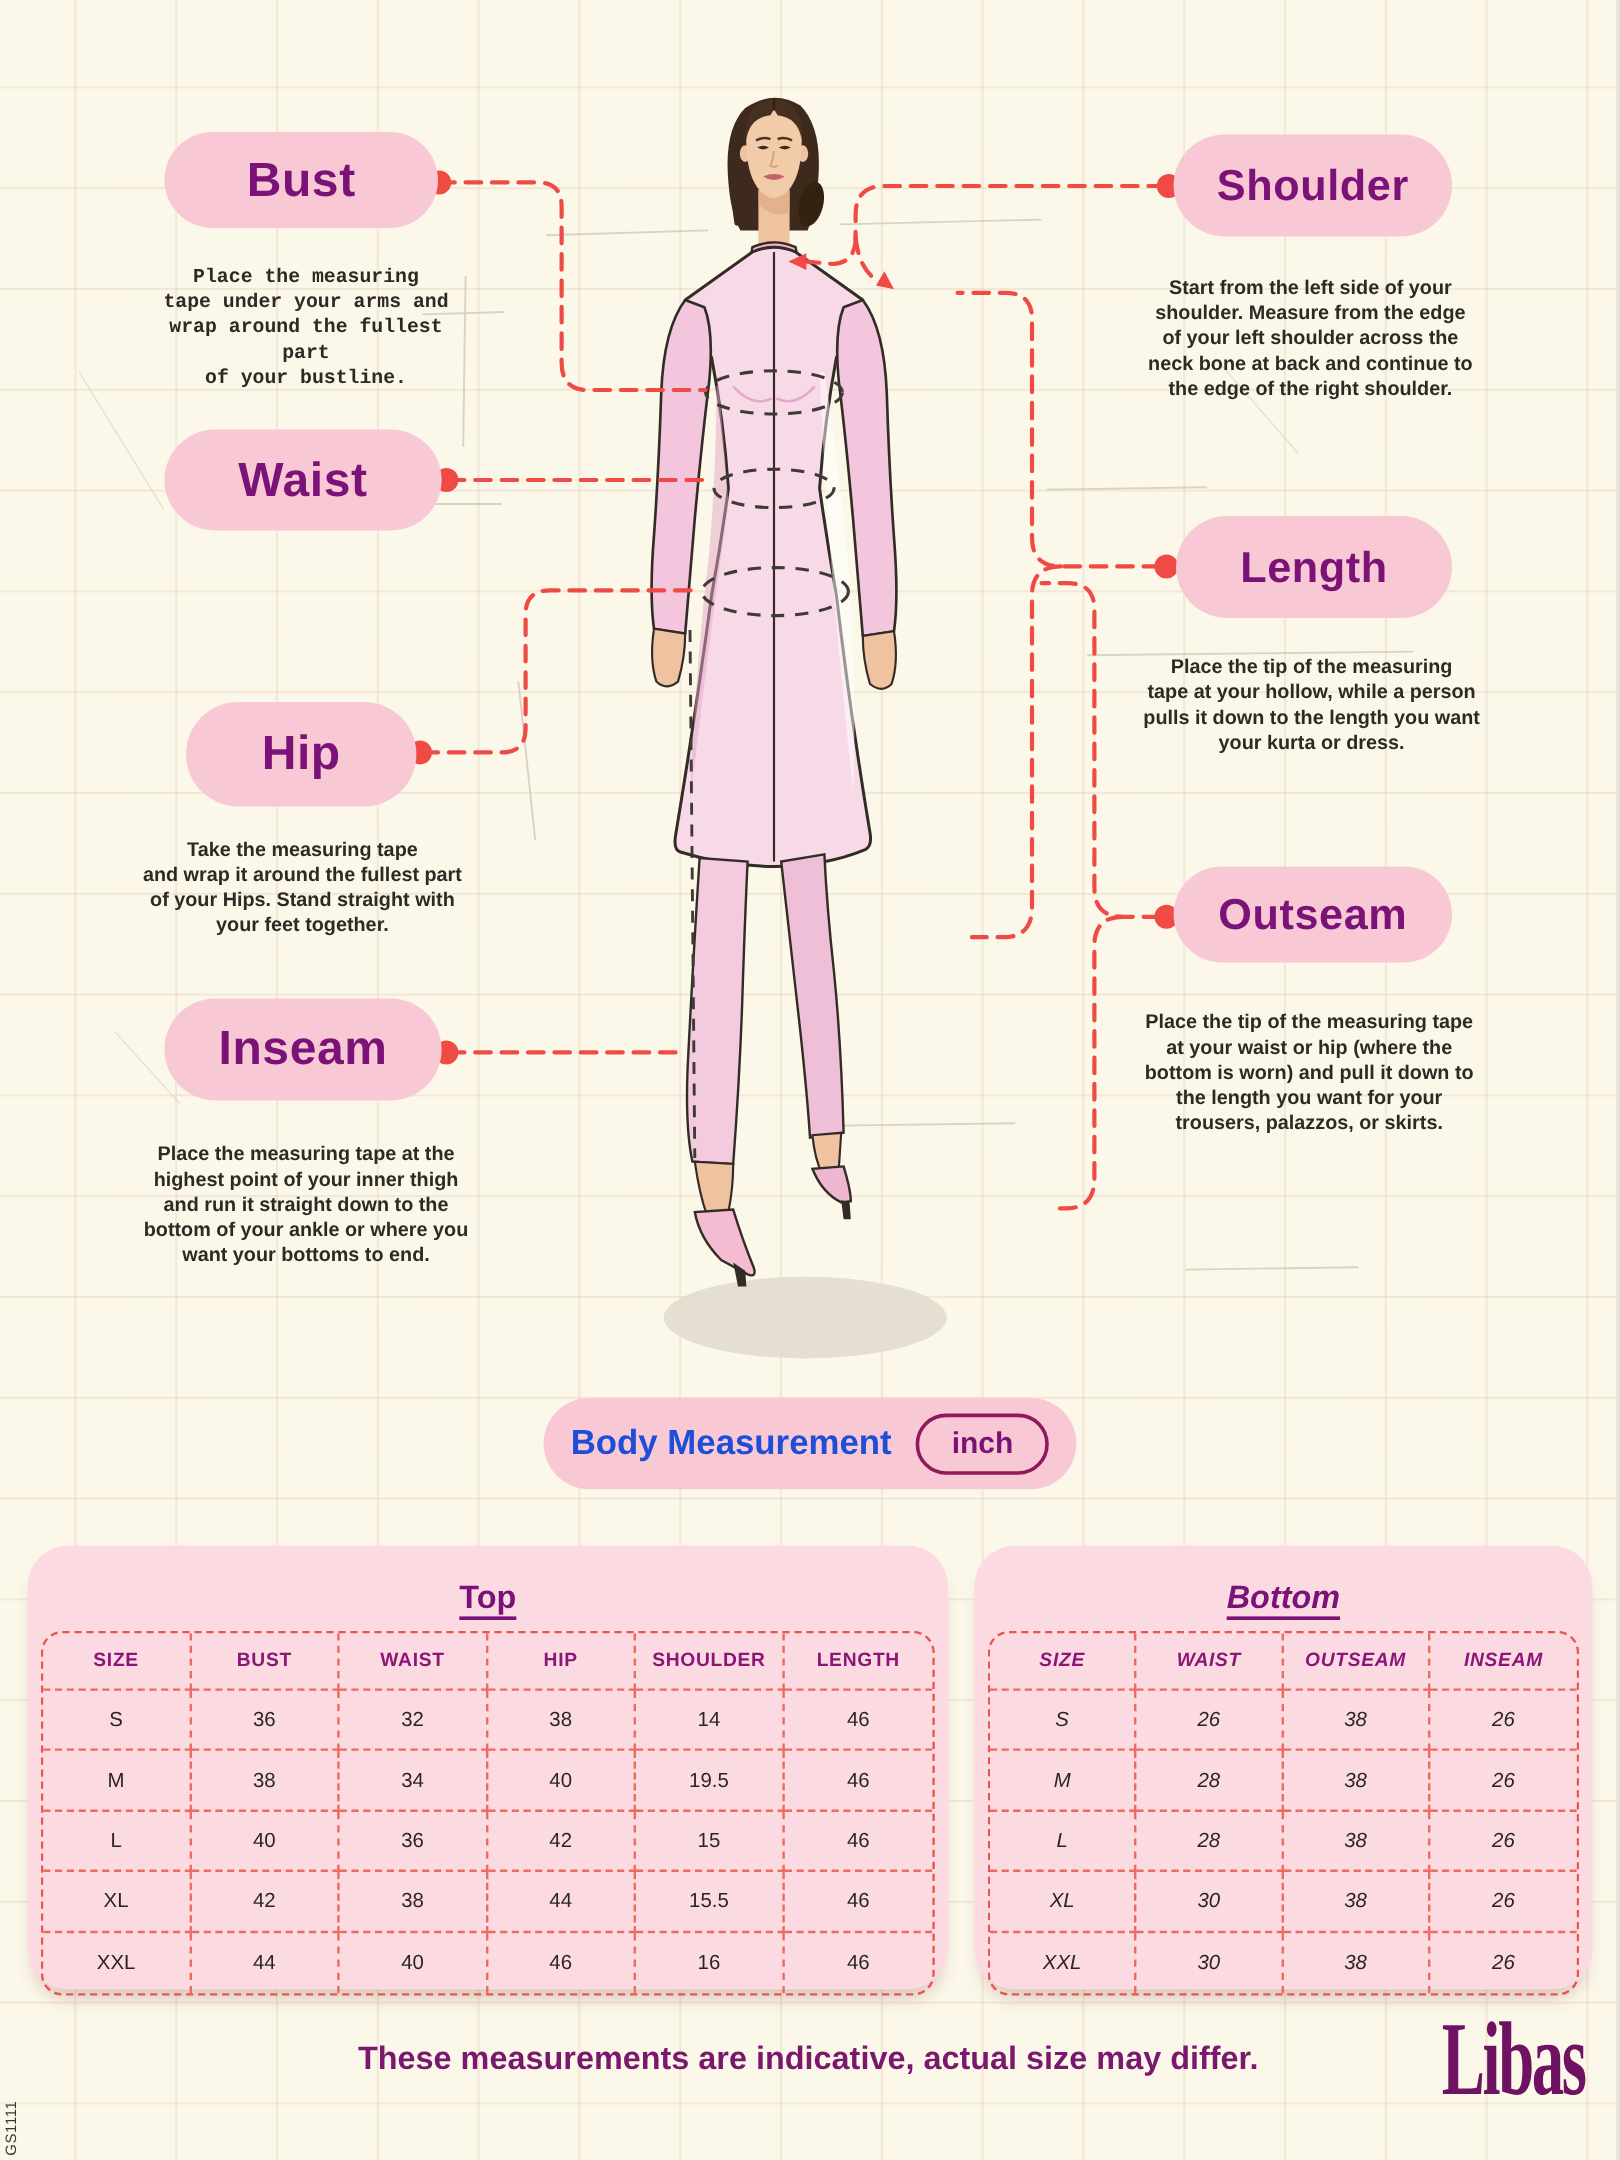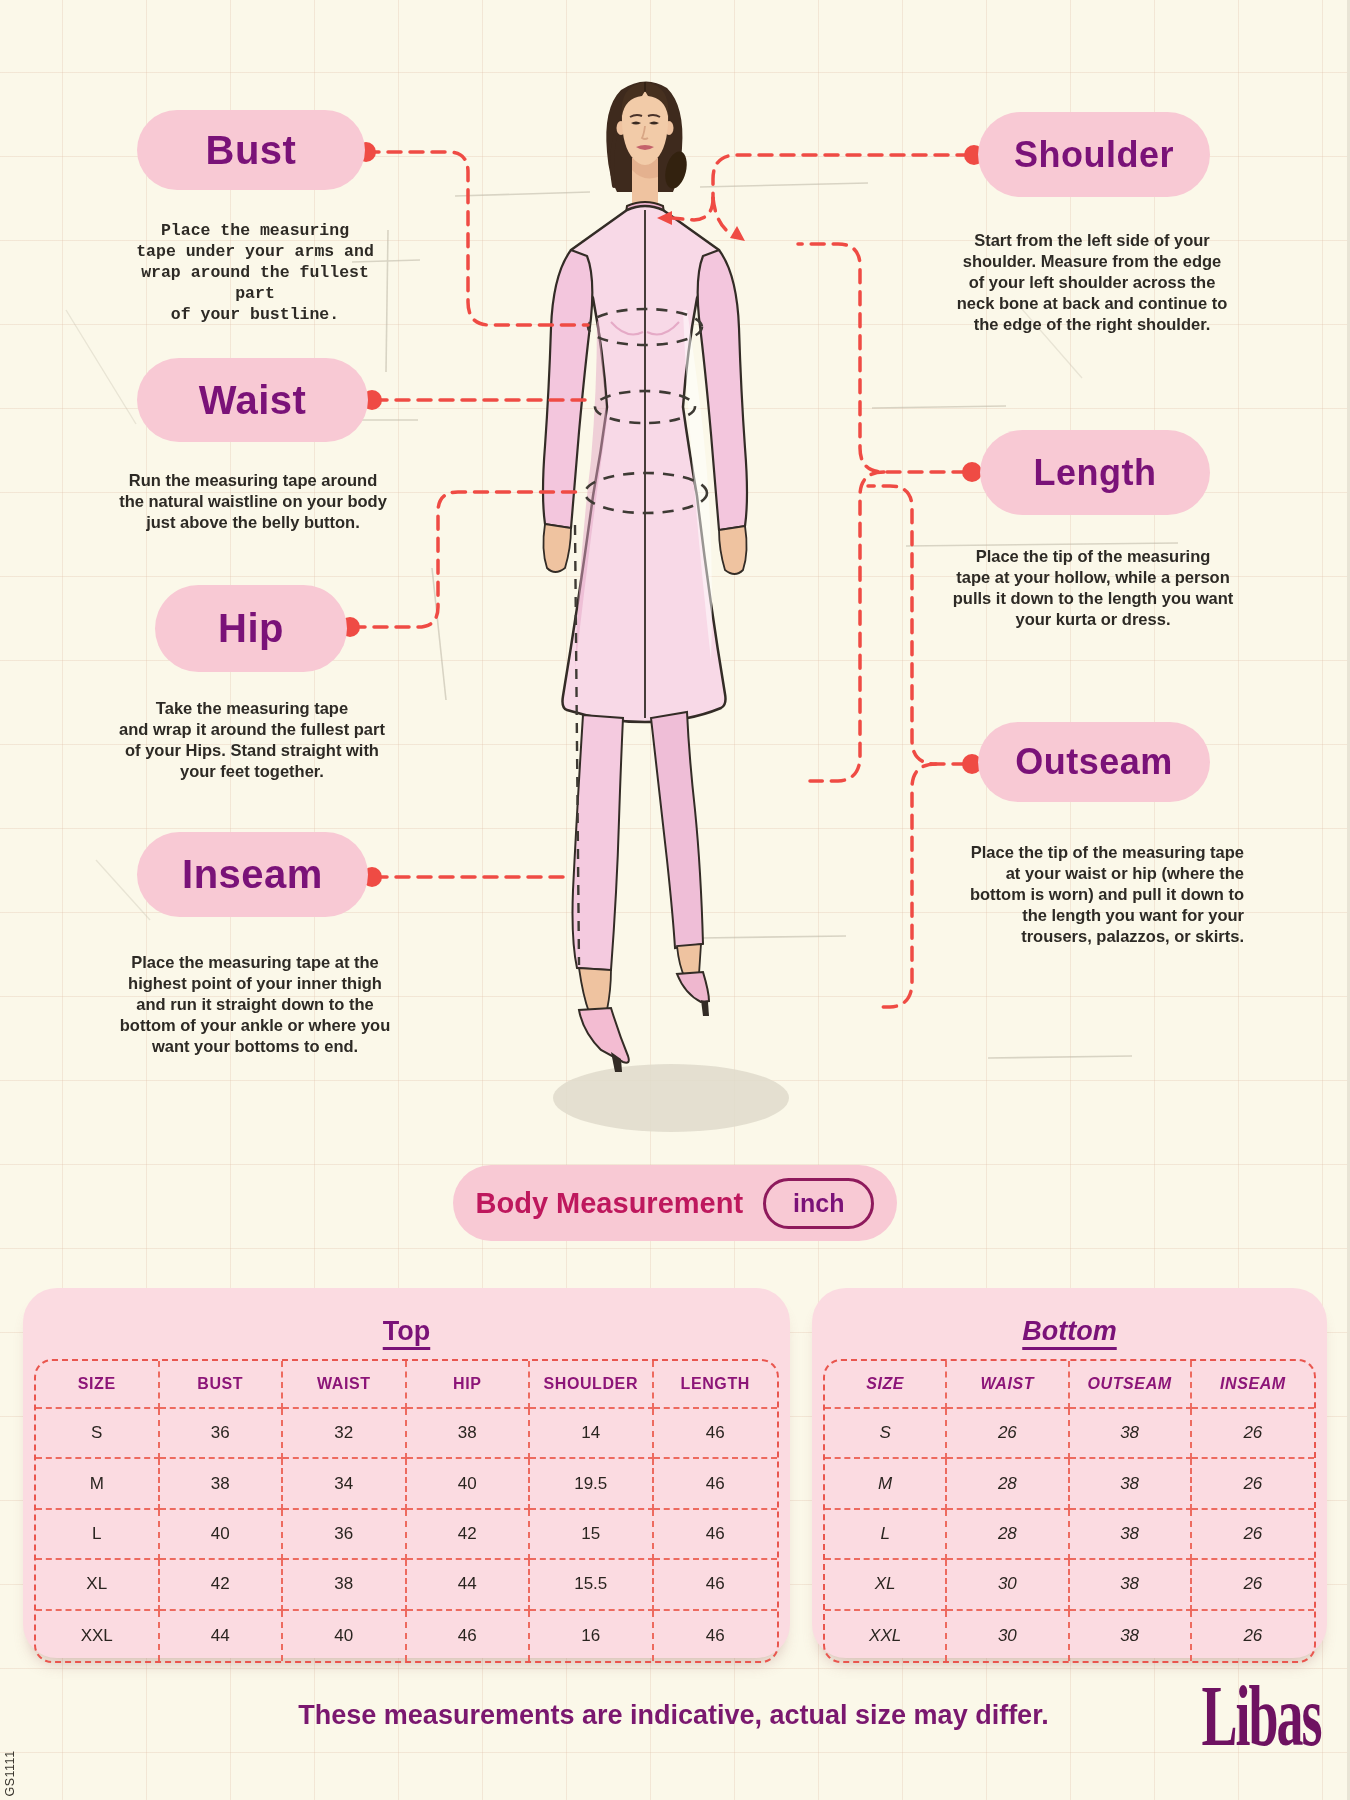--- a/index.html
+++ b/index.html
@@ -20,24 +20,24 @@
   #pill-shoulder{left:978px;top:112px;width:232px;height:85px;}
   #pill-length{left:980px;top:430px;width:230px;height:85px;}
   #pill-outseam{left:978px;top:722px;width:232px;height:80px;}
   .desc{position:absolute;text-align:center;font-weight:bold;font-size:16.5px;line-height:21px;color:#2D2A25;white-space:pre-line;}
   #desc-bust{left:122px;top:220px;width:266px;font-family:Liberation Mono, monospace;}
   #desc-waist{left:100px;top:470px;width:306px;}
   #desc-hip{left:102px;top:698px;width:300px;}
   #desc-inseam{left:98px;top:952px;width:314px;}
   #desc-shoulder{left:940px;top:230px;width:304px;}
   #desc-length{left:937px;top:546px;width:312px;}
-  #desc-outseam{left:938px;top:842px;width:306px;text-align:right;}
+  #desc-outseam{left:938px;top:842px;width:306px;}
   #bm-pill{position:absolute;left:453px;top:1165px;width:444px;height:76px;background:#F8C9D4;border-radius:999px;
     display:flex;align-items:center;justify-content:center;gap:20px;}
-  #bm-pill .bm-label{font-size:29px;font-weight:bold;color:#be185d;}
+  #bm-pill .bm-label{font-size:29px;font-weight:bold;color:#1d4ed8;}
   #bm-pill .unit-chip{border:3px solid #8E1A5C;border-radius:999px;padding:8px 27px;font-size:25px;font-weight:bold;color:#7A1278;cursor:pointer;}
   .card{position:absolute;top:1288px;height:370px;background:#FBDBE1;border-radius:34px;
     box-shadow:0 12px 16px -8px rgba(160,105,105,.45);}
   #card-top{left:23px;width:767px;}
   #card-bottom{left:812px;width:515px;font-style:italic;}
   .card-title{margin-top:28px;text-align:center;font-size:27px;font-weight:bold;color:#7A1278;
     text-decoration:underline;text-underline-offset:7px;text-decoration-thickness:2.5px;}
   .dtable{margin:12px 11px 0;border:2.5px dashed #E9564E;border-radius:18px;display:grid;height:300px;overflow:hidden;}
   .t6{grid-template-columns:repeat(6,1fr);grid-template-rows:48px repeat(5,1fr);}
   .t4{grid-template-columns:repeat(4,1fr);grid-template-rows:48px repeat(5,1fr);}
@@ -157,23 +157,20 @@
       <span>Bust</span>
     </div>
   <div class="desc" id="desc-bust">Place the measuring
 tape under your arms and
 wrap around the fullest part
 of your bustline.</div>
 
   <div class="pill" id="pill-waist">
       <span>Waist</span>
     </div>
-  <div class="desc" id="desc-waist">Run the measuring tape around
-the natural waistline on your body
-just above the belly button.</div>
 
   <div class="pill" id="pill-hip">
       <span>Hip</span>
     </div>
   <div class="desc" id="desc-hip">Take the measuring tape
 and wrap it around the fullest part
 of your Hips. Stand straight with
 your feet together.</div>
 
   <div class="pill" id="pill-inseam">

